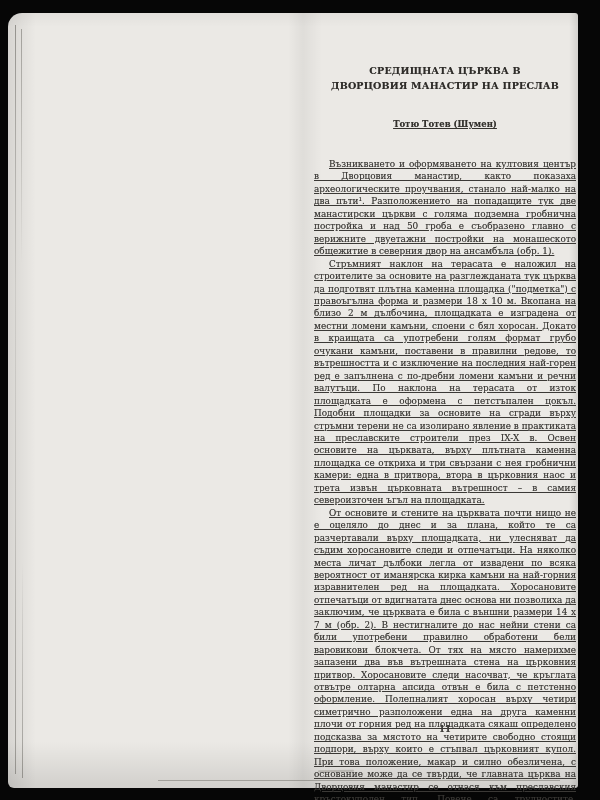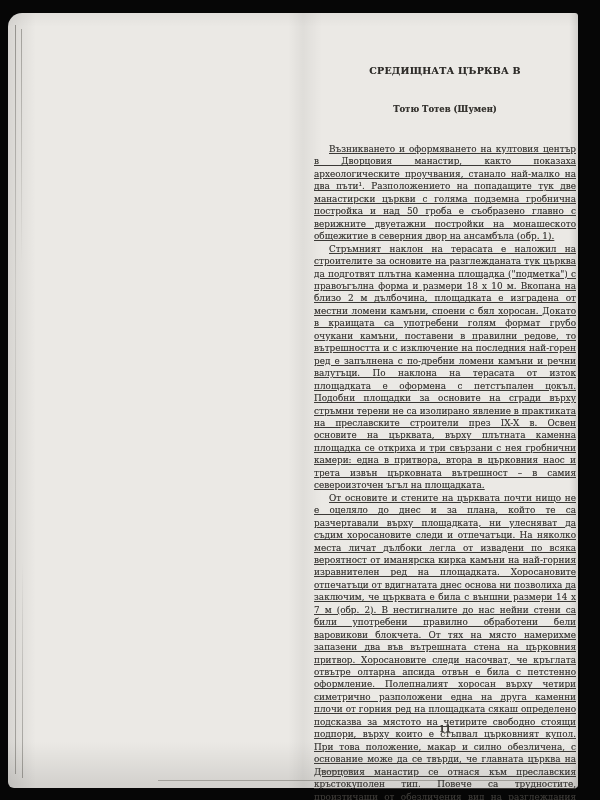--- a/index.html
+++ b/index.html
@@ -75,20 +75,21 @@
     text-align: center;
     letter-spacing: 0.2px;
     color: #2e2c29;
   }
   .author {
     margin: 0 0 29px 0;
     font-size: 8.5px;
     font-weight: bold;
     text-align: center;
     color: #34322e;
+    text-decoration: underline;
   }
   .para {
     margin: 0;
     font-size: 8.9px;
     line-height: 12.45px;
     text-align: justify;
     text-indent: 15px;
     color: #3b3936;
     text-decoration: underline;
   }
@@ -111,20 +112,21 @@
   <div class="page">
     <div class="crease crease-left-1"></div>
     <div class="crease crease-left-2"></div>
     <div class="crease crease-left-3"></div>
     <div class="bottom-edge-line"></div>
     <div class="smudge"></div>
 
     <div class="text-column">
       <h1 class="title">
         <span>СРЕДИЩНАТА ЦЪРКВА В</span><br>
+        <span>ДВОРЦОВИЯ МАНАСТИР НА ПРЕСЛАВ</span>
       </h1>
       <div class="author">Тотю Тотев (Шумен)</div>
       <p class="para">Възникването и оформяването на култовия център в Дворцовия манастир, както показаха археологическите проучвания, станало най-малко на два пъти¹. Разположението на попадащите тук две манастирски църкви с голяма подземна гробнична постройка и над 50 гроба е съобразено главно с верижните двуетажни постройки на монашеското общежитие в северния двор на ансамбъла (обр. 1).</p>
       <p class="para">Стръмният наклон на терасата е наложил на строителите за основите на разглежданата тук църква да подготвят плътна каменна площадка ("подметка") с правоъгълна форма и размери 18 х 10 м. Вкопана на близо 2 м дълбочина, площадката е изградена от местни ломени камъни, споени с бял хоросан. Докато в краищата са употребени голям формат грубо очукани камъни, поставени в правилни редове, то вътрешността и с изключение на последния най-горен ред е запълнена с по-дребни ломени камъни и речни валутъци. По наклона на терасата от изток площадката е оформена с петстъпален цокъл. Подобни площадки за основите на сгради върху стръмни терени не са изолирано явление в практиката на преславските строители през IX-X в. Освен основите на църквата, върху плътната каменна площадка се откриха и три свързани с нея гробнични камери: една в притвора, втора в църковния наос и трета извън църковната вътрешност – в самия североизточен ъгъл на площадката.</p>
       <p class="para">От основите и стените на църквата почти нищо не е оцеляло до днес и за плана, който те са разчертавали върху площадката, ни улесняват да съдим хоросановите следи и отпечатъци. На няколко места личат дълбоки легла от извадени по всяка вероятност от иманярска кирка камъни на най-горния изравнителен ред на площадката. Хоросановите отпечатъци от вдигнатата днес основа ни позволиха да заключим, че църквата е била с външни размери 14 х 7 м (обр. 2). В нестигналите до нас нейни стени са били употребени правилно обработени бели варовикови блокчета. От тях на място намерихме запазени два във вътрешната стена на църковния притвор. Хоросановите следи насочват, че кръглата отвътре олтарна апсида отвън е била с петстенно оформление. Полепналият хоросан върху четири симетрично разположени една на друга каменни плочи от горния ред на площадката сякаш определено подсказва за мястото на четирите свободно стоящи подпори, върху които е стъпвал църковният купол. При това положение, макар и силно обезличена, с основание може да се твърди, че главната църква на Дворцовия манастир се отнася към преславския кръстокуполен тип. Повече са трудностите, произтичащи от обезличения вид на разглеждания паметник, относно въпроси, свързани с църковния олтар, външното членение на църковните стени, местата на входовете за влизане в притвора и наоса и т. н. Единственият сигурен вход бе засвидетелстван в средата на стената, отделяща единствения, дълбок 2,5 м притвор от</p>
     </div>
 
     <div class="page-number">11</div>
   </div>
 </div>

